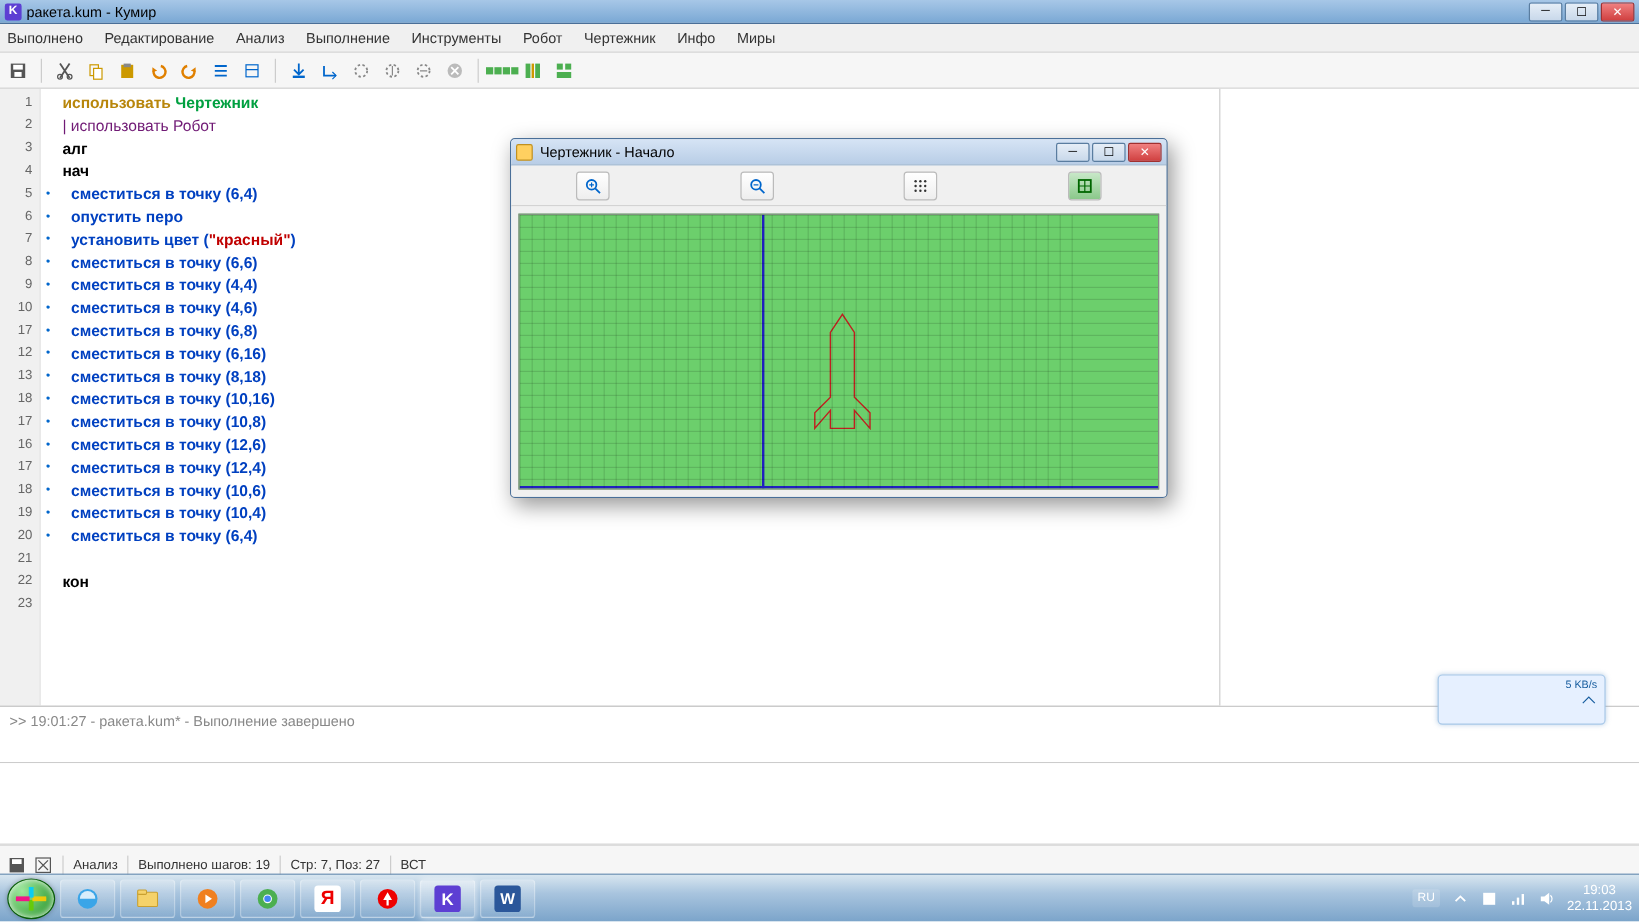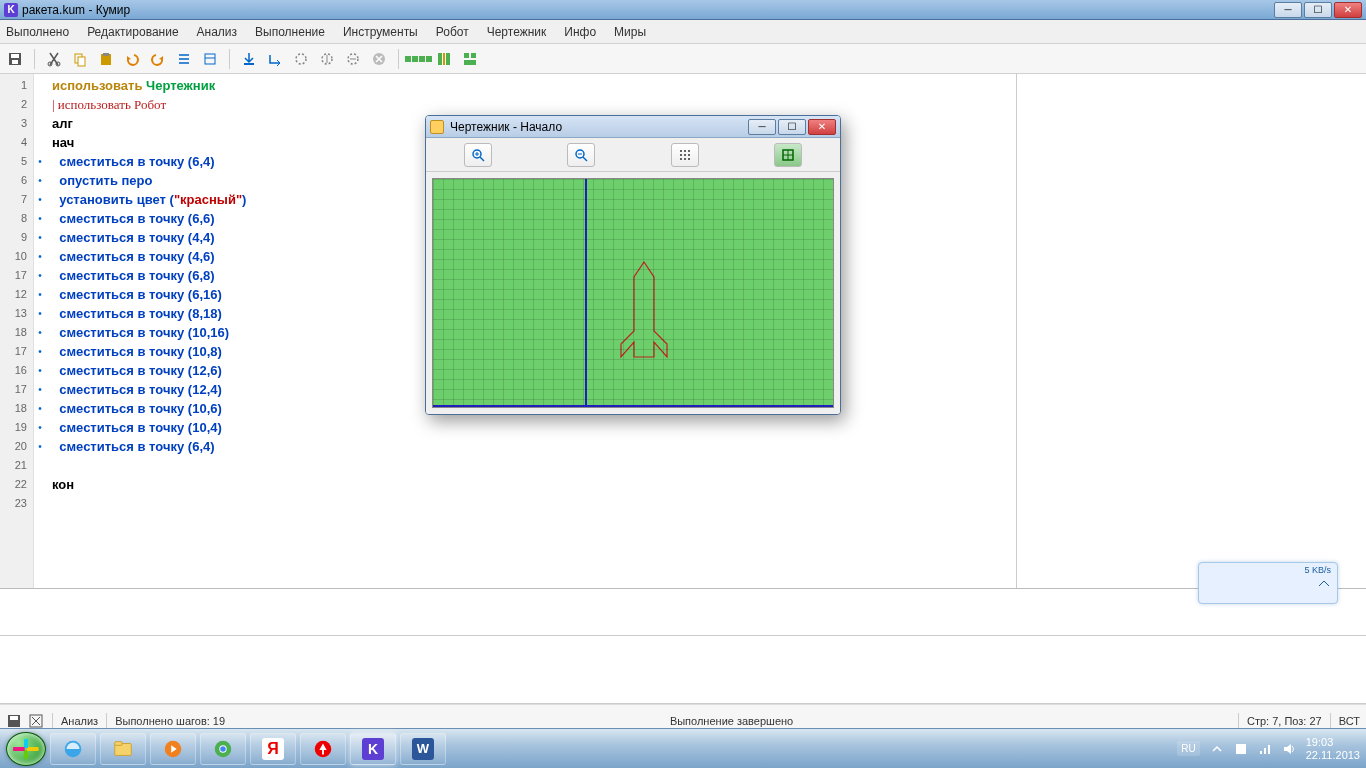--- a/index.html
+++ b/index.html
@@ -31,35 +31,35 @@
 .margin .tick { height:19px; display:flex; align-items:center; justify-content:center; color:#0066cc; font-size:10px; }
 .code { flex:1; padding:2px 6px; white-space:pre; background:#fff; }
 .kw-use { color:#b8860b; font-weight:bold; }
 .kw-mod { color:#00a040; font-weight:bold; }
 .kw-struct { color:#000; font-weight:bold; }
 .kw-cmd { color:#0040c0; font-weight:bold; }
 .paren { color:#0040c0; font-weight:bold; }
 .num { color:#0040c0; font-weight:bold; }
 .comma { color:#0040c0; font-weight:bold; }
 .str { color:#c00000; font-weight:bold; }
-.sugg { color:#b91c1c;font-family:Liberation Serif, serif; }
+.sugg { color:#701a75; }
 .side-panel { width:350px; border-left:1px solid #ccc; background:#fff; }
 .lower-sep { height:2px; background:#d0d0d0; border-top:1px solid #bbb; border-bottom:1px solid #fff; }
 .console { height:46px; background:#fff; font-family:Consolas,monospace; font-size:12px; color:#888; padding:4px 8px; overflow:auto; border-bottom:1px solid #ccc; }
 .console-below { height:68px; background:#fff; border-bottom:1px solid #ccc; }
 
 .statusbar { height:24px; background:#f6f6f6; display:flex; align-items:center; font-size:11px; color:#333; padding:16px 6px; gap:8px; border-top:1px solid #ddd; }
 .statusbar .sbsep { width:1px; height:16px; background:#ccc; }
 .statusbar .fill { flex:1; text-align:center; }
 
 .status-icons { display:flex; align-items:center; gap:6px; }
 .status-icons svg { width:16px; height:16px; }
 
 
-.child-win { position:absolute; left:425px; top:115px; width:416px; height:300px; background:#fff; border:1px solid #4a6f98; border-radius:4px; box-shadow:4px 6px 18px rgba(0,0,0,0.4); overflow:hidden; }
+.child-win { position:absolute; left:425px; top:115px; width:548px; height:300px; background:#fff; border:1px solid #4a6f98; border-radius:4px; box-shadow:4px 6px 18px rgba(0,0,0,0.4); overflow:hidden; }
 .child-title { height:22px; background:linear-gradient(#d6e4f5,#b8cde6); display:flex; align-items:center; padding:0 4px; font-size:12px; border-bottom:1px solid #8aa8c6; }
 .child-title .cicon { width:14px; height:14px; background:#ffd060; border:1px solid #c09020; border-radius:2px; margin-right:6px; }
 .child-title .spacer { flex:1; }
 .child-tb { height:34px; background:#f0f0f0; display:flex; align-items:center; justify-content:space-around; border-bottom:1px solid #ccc; }
 .child-tb .ctbtn { width:28px; height:24px; border:1px solid #bbb; border-radius:3px; background:linear-gradient(#fff,#eee); display:flex; align-items:center; justify-content:center; }
 .canvas-wrap { padding:6px; background:#f0f0f0; height:calc(100% - 56px); }
 .canvas { width:100%; height:100%; background:#6ccf6c; position:relative; border:1px solid #888; overflow:hidden; }
 .grid-h,.grid-v { position:absolute; background:rgba(0,0,0,0.12); }
 .axis-h,.axis-v { position:absolute; background:#2020c0; }
 .rocket { position:absolute; }
@@ -73,21 +73,21 @@
 .start-orb { width:40px; height:34px; border-radius:50%; background:radial-gradient(circle at 30% 30%,#9be89b,#1a8a1a); border:1px solid #0a5a0a; box-shadow:inset 0 0 6px #fff,0 0 4px rgba(0,0,0,0.3); position:relative; }
 .start-orb::after { content:""; position:absolute; inset:6px; background:
   linear-gradient(#f08,#f08) left 50%/45% 4px no-repeat,
   linear-gradient(#0cf,#0cf) 50% top/4px 45% no-repeat,
   linear-gradient(#fc0,#fc0) right 50%/45% 4px no-repeat,
   linear-gradient(#6c0,#6c0) 50% bottom/4px 45% no-repeat; border-radius:50%; opacity:.9; }
 .task-item { height:32px; padding:0 10px; border:1px solid rgba(255,255,255,0.3); background:linear-gradient(rgba(255,255,255,0.25),rgba(255,255,255,0.05)); border-radius:3px; display:flex; align-items:center; justify-content:center; min-width:46px; }
 .task-item.active { background:linear-gradient(rgba(255,255,255,0.5),rgba(255,255,255,0.15)); box-shadow:0 0 6px rgba(255,255,255,0.6); }
 .task-item svg,.task-item .ico { width:22px; height:22px; }
 .tray { margin-left:auto; display:flex; align-items:center; gap:10px; color:#fff; font-size:11px; }
-.tray .clock { text-align:left; line-height:13px; }
+.tray .clock { text-align:center; line-height:13px; }
 .tray .lang { background:rgba(255,255,255,0.15); padding:2px 4px; border-radius:2px; font-size:10px; }
 .tray svg { width:14px; height:14px; fill:#fff; }
 </style>
 </head>
 <body>
 
 <div class="win-title">
   <span class="appicon">K</span>
   <span>ракета.kum - Кумир</span>
   <span class="spacer"></span>
@@ -273,39 +273,39 @@
         <div class="tick"></div>
       </div>
     <div class="code" id="code"><div><span class="kw-use">использовать</span> <span class="kw-mod">Чертежник</span></div><div><span class="sugg">| использовать Робот</span></div><div><span class="kw-struct">алг</span></div><div><span class="kw-struct">нач</span></div><div>  <span class="kw-cmd">сместиться в точку</span> <span class="paren">(</span><span class="num">6</span><span class="comma">,</span><span class="num">4</span><span class="paren">)</span></div><div>  <span class="kw-cmd">опустить перо</span></div><div>  <span class="kw-cmd">установить цвет</span> <span class="paren">(</span><span class="str">"красный"</span><span class="paren">)</span></div><div>  <span class="kw-cmd">сместиться в точку</span> <span class="paren">(</span><span class="num">6</span><span class="comma">,</span><span class="num">6</span><span class="paren">)</span></div><div>  <span class="kw-cmd">сместиться в точку</span> <span class="paren">(</span><span class="num">4</span><span class="comma">,</span><span class="num">4</span><span class="paren">)</span></div><div>  <span class="kw-cmd">сместиться в точку</span> <span class="paren">(</span><span class="num">4</span><span class="comma">,</span><span class="num">6</span><span class="paren">)</span></div><div>  <span class="kw-cmd">сместиться в точку</span> <span class="paren">(</span><span class="num">6</span><span class="comma">,</span><span class="num">8</span><span class="paren">)</span></div><div>  <span class="kw-cmd">сместиться в точку</span> <span class="paren">(</span><span class="num">6</span><span class="comma">,</span><span class="num">16</span><span class="paren">)</span></div><div>  <span class="kw-cmd">сместиться в точку</span> <span class="paren">(</span><span class="num">8</span><span class="comma">,</span><span class="num">18</span><span class="paren">)</span></div><div>  <span class="kw-cmd">сместиться в точку</span> <span class="paren">(</span><span class="num">10</span><span class="comma">,</span><span class="num">16</span><span class="paren">)</span></div><div>  <span class="kw-cmd">сместиться в точку</span> <span class="paren">(</span><span class="num">10</span><span class="comma">,</span><span class="num">8</span><span class="paren">)</span></div><div>  <span class="kw-cmd">сместиться в точку</span> <span class="paren">(</span><span class="num">12</span><span class="comma">,</span><span class="num">6</span><span class="paren">)</span></div><div>  <span class="kw-cmd">сместиться в точку</span> <span class="paren">(</span><span class="num">12</span><span class="comma">,</span><span class="num">4</span><span class="paren">)</span></div><div>  <span class="kw-cmd">сместиться в точку</span> <span class="paren">(</span><span class="num">10</span><span class="comma">,</span><span class="num">6</span><span class="paren">)</span></div><div>  <span class="kw-cmd">сместиться в точку</span> <span class="paren">(</span><span class="num">10</span><span class="comma">,</span><span class="num">4</span><span class="paren">)</span></div><div>  <span class="kw-cmd">сместиться в точку</span> <span class="paren">(</span><span class="num">6</span><span class="comma">,</span><span class="num">4</span><span class="paren">)</span></div><div>&nbsp;</div><div><span class="kw-struct">кон</span></div><div>&nbsp;</div></div>
   </div>
   <div class="side-panel"></div>
 </div>
 
 <div class="lower-sep"></div>
 
 <div class="console" id="console">
+    <div>&gt;&gt; 19:01:27 - ракета.kum* - Выполнение завершено</div>
   </div>
 <div class="console-below"></div>
 
 <div class="statusbar">
   <div class="status-icons">
     <svg viewBox="0 0 16 16">
         <rect x="2" y="2" width="12" height="12" fill="#555"></rect>
         <rect x="4" y="3" width="8" height="4" fill="#fff"></rect>
       </svg>
     <svg viewBox="0 0 16 16">
         <rect x="2" y="2" width="12" height="12" fill="none" stroke="#555"></rect>
         <path d="M4 4l8 8M12 4l-8 8" stroke="#555"></path>
       </svg>
   </div>
   <span class="sbsep"></span>
   <span>Анализ</span>
   <span class="sbsep"></span>
   <span>Выполнено шагов: 19</span>
-  <span class="fill">Выполнение завершено</span>
   <span class="sbsep"></span>
   <span>Стр: 7, Поз: 27</span>
   <span class="sbsep"></span>
   <span>ВСТ</span>
 </div>
 
 <div class="child-win">
   <div class="child-title">
     <span class="cicon"></span>
     <span>Чертежник - Начало</span>

